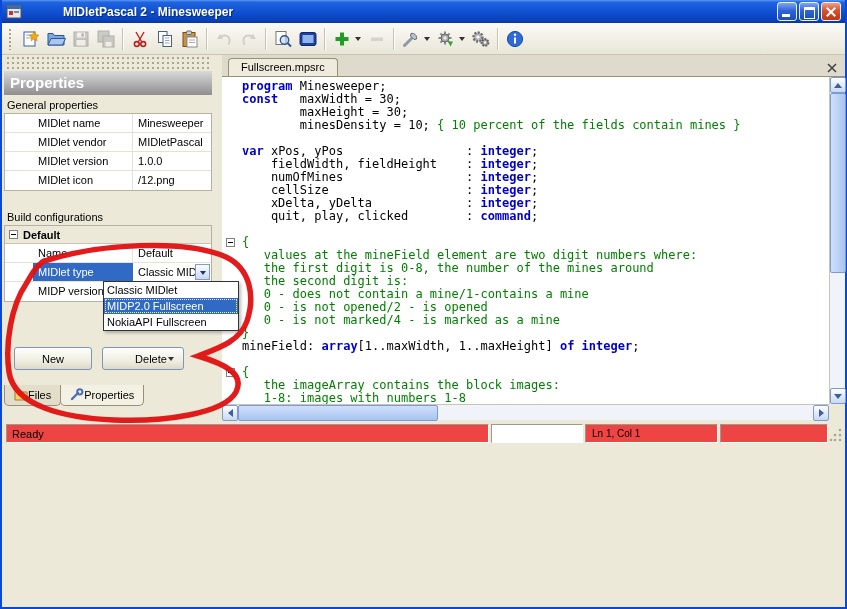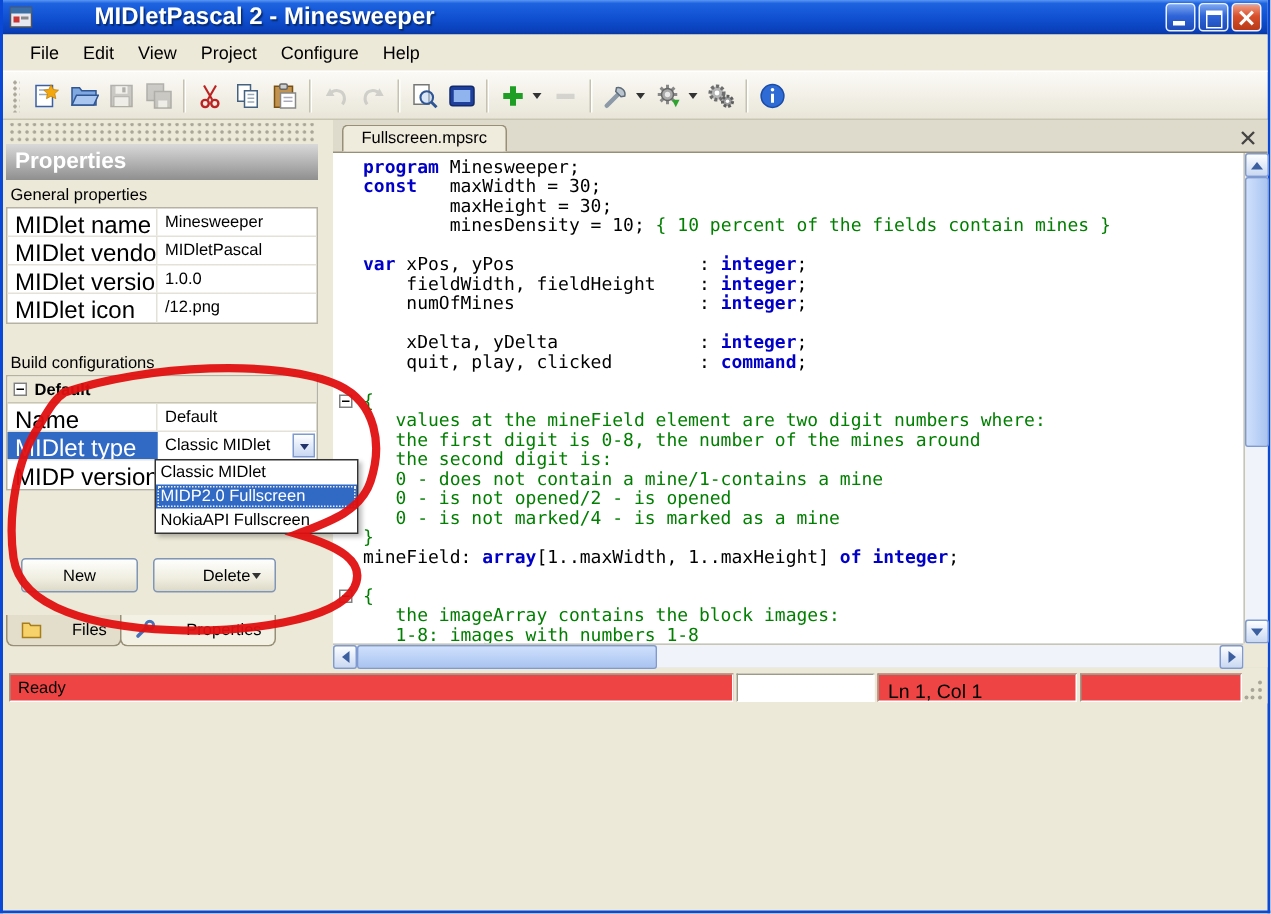--- a/index.html
+++ b/index.html
@@ -4,21 +4,21 @@
 <style>
   * { margin:0; padding:0; box-sizing:border-box; }
   html,body { width:847px; height:609px; }
   body { font-family:"Liberation Sans", sans-serif; background:#ECE9D8; position:relative; overflow:hidden; }
 
   .window { position:absolute; inset:0; border:2px solid #0A49D8; border-top:none; background:#ECE9D8; }
 
   
   .titlebar { height:23px; background:linear-gradient(180deg,#5A96F2 0%,#1E63E0 10%,#0F4FD0 55%,#0A3FB8 90%,#08369E 100%);
               display:flex; align-items:center; padding:0 4px; }
-  .title-text { color:#fff; font-weight:bold; font-size:16px; margin-left:5px; flex:1;
+  .title-text { color:#fff; font-weight:bold; font-size:12px; margin-left:5px; flex:1;
                 text-shadow:1px 1px 1px #072A6E; white-space:nowrap; overflow:hidden;padding-left:36px; }
   .winbtn { width:20px; height:19px; margin-left:2px; border-radius:3px; border:1px solid #EAF0FC; position:relative;
             background:linear-gradient(180deg,#7DA7F0,#2E64D8 45%,#1E4CB8); }
   .winbtn.minb::after { content:""; position:absolute; left:4px; bottom:3px; width:8px; height:3px; background:#fff; }
   .winbtn.maxb::after { content:""; position:absolute; left:4px; top:4px; width:9px; height:8px; border:1px solid #fff; border-top-width:3px; }
   .winbtn.closeb { background:linear-gradient(180deg,#F0A088,#D8502C 45%,#B83A18); }
   .winbtn.closeb::before, .winbtn.closeb::after { content:""; position:absolute; left:8px; top:3px; width:2px; height:12px; background:#fff; }
   .winbtn.closeb::before { transform:rotate(45deg); }
   .winbtn.closeb::after  { transform:rotate(-45deg); }
 
@@ -44,42 +44,42 @@
   .dock-grip { height:14px; margin:2px 4px 0;
                background-image:radial-gradient(circle at 2px 2px,#A9A597 1px,transparent 1.3px);
                background-size:5px 5px; background-position:0 4px; }
   .props-header { height:24px; margin:0 2px; background:linear-gradient(180deg,#D9D9D9,#8F8F8F);
                   color:#fff; font-weight:bold; font-size:15px; padding:3px 0 0 6px; }
   .sec-label { font-size:11px; height:18px; padding:4px 0 0 5px; }
   .ptable { margin:0 2px; background:#fff; border:1px solid #B5B2A4; }
   .gen-table { margin-bottom:16px; }
   .prow { display:flex; height:19px; border-bottom:1px solid #E4E2D8; }
   .prow:last-child { border-bottom:none; }
-  .plabel { width:100px; flex:none; border-right:1px solid #E4E2D8; padding:3px 0 0 5px; font-size:16px; white-space:nowrap; overflow:hidden; }
+  .plabel { width:100px; flex:none; border-right:1px solid #E4E2D8; padding:3px 0 0 5px; font-size:11px; white-space:nowrap; overflow:hidden;margin-left:28px; }
   .plabel.selected { background:#316AC5; color:#fff; border-right-color:#316AC5; }
   .pvalue { flex:1; padding:3px 0 0 5px; font-size:11px; position:relative; white-space:nowrap; overflow:hidden; }
   .cfg-box { margin:0 2px; border:1px solid #B5B2A4; background:#fff; }
   .cfg-header { height:18px; background:#ECE9D8; border-bottom:1px solid #C9C5B5; display:flex; align-items:center;
                 font-size:11px; font-weight:bold; padding-left:4px; }
   .fold-inline { position:relative; display:inline-block; width:9px; height:9px; border:1px solid #808080; background:#fff; margin-right:5px; flex:none; }
   .fold-inline::after { content:""; position:absolute; left:1px; top:3px; width:5px; height:1px; background:#000; }
   .combo-btn { position:absolute; right:1px; top:1px; bottom:1px; width:15px;
                background:linear-gradient(180deg,#FDFEFF,#C9D8F2); border:1px solid #7E9AD1;
                display:flex; align-items:center; justify-content:center; }
   .combo-btn::after { content:""; border:3px solid transparent; border-top:4px solid #21336B; margin-top:4px; }
   .dropdown { position:absolute; left:101px; top:226px; width:136px; background:#fff; border:1px solid #333;
               z-index:30; box-shadow:2px 2px 3px rgba(0,0,0,.25); }
   .dd-item { height:16px; font-size:11px; padding:2px 0 0 3px; white-space:nowrap; overflow:hidden; }
   .dd-item.selected { background:#316AC5; color:#fff; outline:1px dotted #EDEDED; outline-offset:-2px; }
   .btn { position:absolute; top:292px; height:23px; font-size:11px; display:flex; align-items:center; justify-content:center;
          background:linear-gradient(180deg,#FEFEFD,#F0EEE0 60%,#DDD9C8); border:1px solid #8096B8; border-radius:3px; }
   .btn-new { left:12px; width:78px; }
   .btn-delete { left:100px; width:82px;padding-left:26px; }
   .side-tabs { position:absolute; left:2px; top:330px; display:flex; }
-  .side-tab { display:flex; align-items:center; gap:20px; padding:3px 9px 4px; font-size:11px;
+  .side-tab { display:flex; align-items:center; gap:0; padding:3px 9px 4px; font-size:11px;
               border:1px solid #978F76; border-top:none; border-radius:0 0 5px 5px; background:#E2DECB; margin-right:-1px; }
   .side-tab.active { background:#F3F1E4; }
 
   
   .tabstrip { height:22px; border-bottom:1px solid #978F76; position:relative; background:#DEDBCC; }
   .etab { display:inline-block; margin:3px 0 0 6px; padding:2px 12px 3px; font-size:11px; background:#EFECDD;
           border:1px solid #978F76; border-bottom:none; border-radius:4px 4px 0 0; }
   .strip-close { position:absolute; right:7px; top:5px; width:12px; height:12px; }
   .editor { position:absolute; left:0; top:22px; right:16px; bottom:16px; background:#fff; overflow:hidden; }
   .code { padding-top:3px; font-family:"DejaVu Sans Mono", monospace; font-size:12px; line-height:13px; }
@@ -110,21 +110,21 @@
   .build-output { height:138px; }
   .bo-header { height:18px; display:flex; align-items:center; font-size:11px; padding:0 6px; background:#ECE9D8; border-top:1px solid #B9B5A5; }
   .bo-title { flex:1; }
   .bo-content { height:120px; margin:0 2px; background:#fff; border:1px solid; border-color:#808080 #fff #fff #808080; }
 
   
   .statusbar { height:24px; display:flex; align-items:center; padding:2px 2px 0; background:#ECE9D8; }
   .sb-box { height:19px; border:1px solid; border-color:#9E9A8A #FFF #FFF #9E9A8A; background:#ef4444; margin-left:2px; }
   .sb-ready { flex:1; font-size:11px; padding:3px 0 0 5px; }
   .sb1 { width:92px; background:#fff; }
-  .sb2 { width:133px; font-size:13px; padding:3px 0 0 6px; }
+  .sb2 { width:133px; font-size:10px; padding:3px 0 0 6px; }
   .sb3 { width:108px; }
   .sb-grip { width:14px; height:19px; margin-left:1px; }
 
   .annotation { position:absolute; left:0; top:0; z-index:60; pointer-events:none; }
 </style>
 </head>
 <body>
 
 <div class="window">
 
@@ -134,28 +134,20 @@
         <rect x="1" y="1" width="14" height="4" fill="#3A6EA5"></rect>
         <rect x="3" y="7" width="4" height="4" fill="#C33"></rect>
         <rect x="8" y="7" width="5" height="2" fill="#888"></rect>
       </svg>
     <span class="title-text">MIDletPascal 2 - Minesweeper</span>
     <span class="winbtn minb"></span>
     <span class="winbtn maxb"></span>
     <span class="winbtn closeb"></span>
   </div>
 
-  <div class="menubar">
-    <span class="menu-item">File</span>
-    <span class="menu-item">Edit</span>
-    <span class="menu-item">View</span>
-    <span class="menu-item">Project</span>
-    <span class="menu-item">Configure</span>
-    <span class="menu-item">Help</span>
-  </div>
 
   <div class="toolbar">
     <div class="tgrip"></div>
     <div class="tbtn">
         <svg width="20" height="20">
           <rect x="3" y="3" width="11" height="14" fill="#fff" stroke="#3A5FA5"></rect>
           <line x1="5" y1="6" x2="11" y2="6" stroke="#9AB"></line>
           <line x1="5" y1="9" x2="11" y2="9" stroke="#9AB"></line>
           <path d="M13 2.5 l1.6 3.2 3.4 .4 -2.5 2.3 .7 3.4 -3.2 -1.7 -3 1.7 .6 -3.4 -2.4 -2.3 3.3 -.4 z" fill="#F4A70D" stroke="#C07E00" stroke-width=".5"></path>
         </svg>
@@ -408,20 +400,21 @@
             <div class="code-line">
               <span class="gutter-cell"></span>
               <span class="code-text"><span class="pl">    fieldWidth, fieldHeight    : </span><span class="kw">integer</span><span class="pl">;</span></span>
             </div>
             <div class="code-line">
               <span class="gutter-cell"></span>
               <span class="code-text"><span class="pl">    numOfMines                 : </span><span class="kw">integer</span><span class="pl">;</span></span>
             </div>
             <div class="code-line">
               <span class="gutter-cell"></span>
+              <span class="code-text"><span class="pl">    cellSize                   : </span><span class="kw">integer</span><span class="pl">;</span></span>
             </div>
             <div class="code-line">
               <span class="gutter-cell"></span>
               <span class="code-text"><span class="pl">    xDelta, yDelta             : </span><span class="kw">integer</span><span class="pl">;</span></span>
             </div>
             <div class="code-line">
               <span class="gutter-cell"></span>
               <span class="code-text"><span class="pl">    quit, play, clicked        : </span><span class="kw">command</span><span class="pl">;</span></span>
             </div>
             <div class="code-line">

